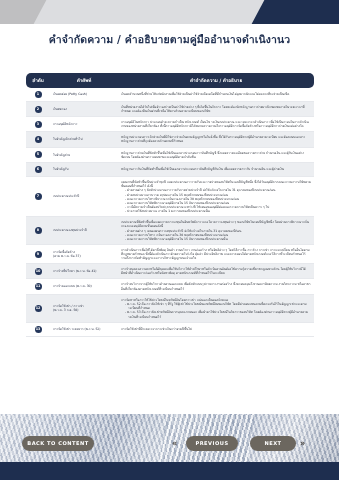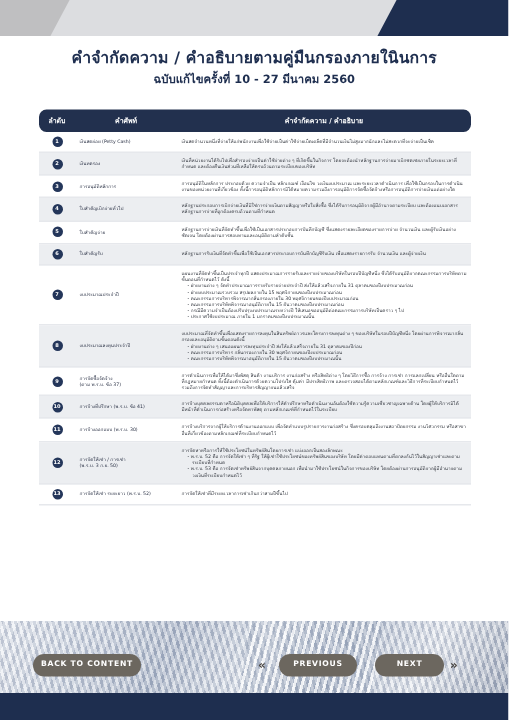--- a/index.html
+++ b/index.html
@@ -80,22 +80,21 @@
 </head>
 <body>
 
 <div class="banner">
   <div class="band band-a"></div>
   <div class="band band-b"></div>
   <div class="band band-c"></div>
 </div>
 
 <div class="title-wrap">
-  <div class="doc-title">คำจำกัดความ / คำอธิบายตามคู่มืนกรองภายในินการ</div>
-  <div class="doc-sub">ฉบับแก้ไขครั้งที่ 10 - 27 มีนาคม 2560</div>
+  <div class="doc-title">คำจำกัดความ / คำอธิบายตามคู่มืออำนาจดำเนิงานว</div>
 </div>
 
 <div class="table-wrap">
   <table class="defs">
     <thead>
       <tr>
         <th class="c-no">ลำดับ</th>
         <th class="c-term">คำศัพท์</th>
         <th class="c-desc">คำจำกัดความ / คำอธิบาย</th>
       </tr>

